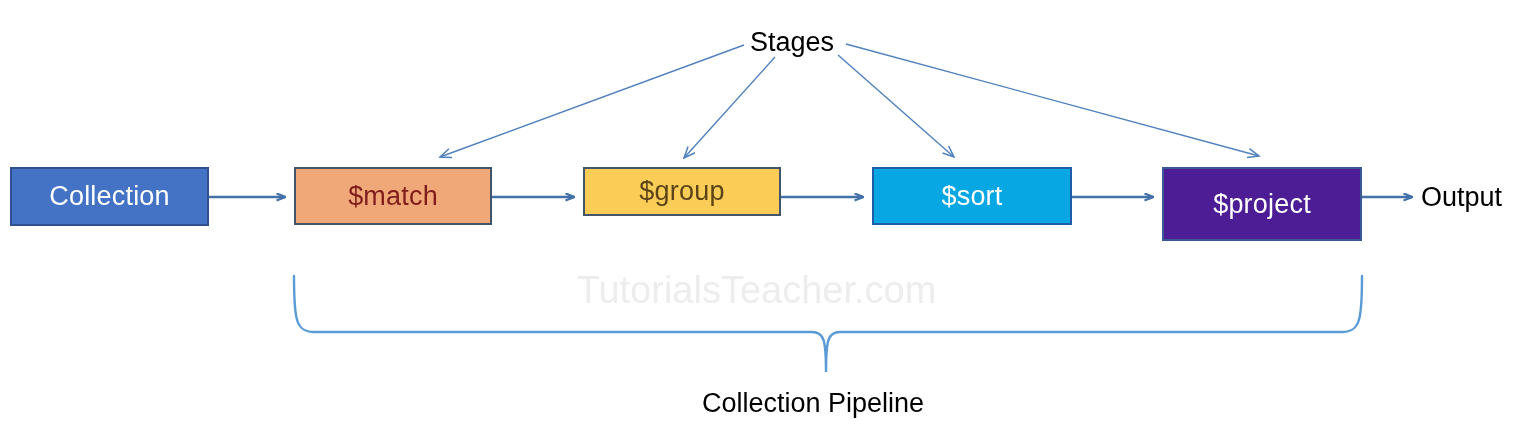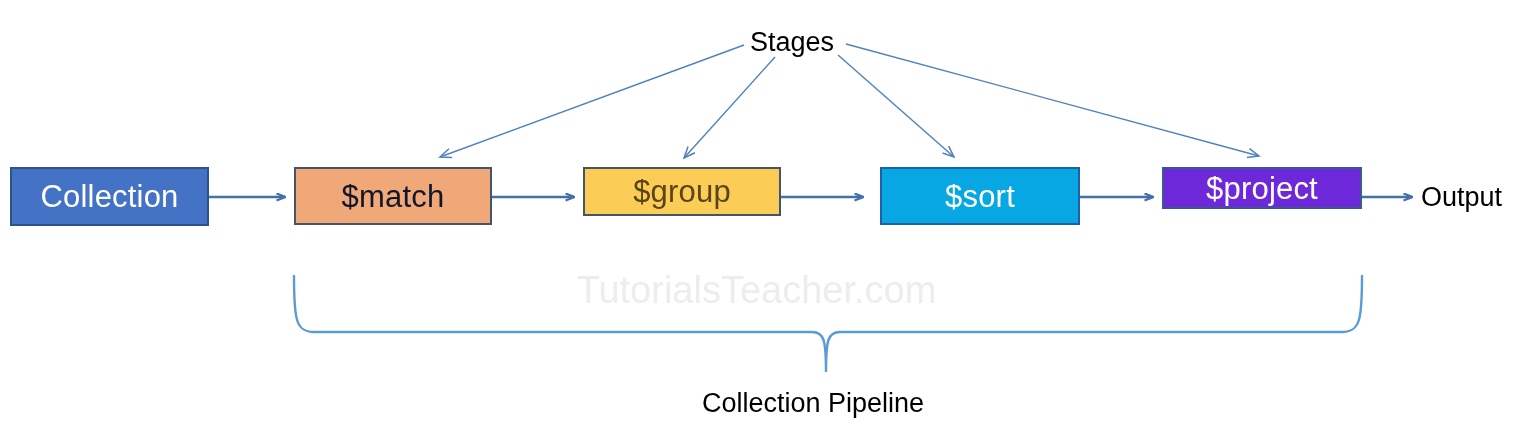--- a/index.html
+++ b/index.html
@@ -23,21 +23,21 @@
     top: 0;
     width: 1513px;
     height: 430px;
   }
   .stage-box {
     position: absolute;
     box-sizing: border-box;
     display: flex;
     align-items: center;
     justify-content: center;
-    font-size: 31px;
+    font-size: 27px;
     font-family: "Liberation Sans", sans-serif;
     letter-spacing: 0.2px;
     line-height: 1;
   }
   .plain-label {
     position: absolute;
     font-size: 27px;
     color: #000000;
     font-family: "Liberation Sans", sans-serif;
     white-space: nowrap;
@@ -113,33 +113,33 @@
     <path d="M294,276 C294,320 296,332 314,332
              L812,332 C824,332 826,340 826,372
              C826,340 828,332 840,332
              L1342,332 C1360,332 1362,320 1362,276" fill="none" stroke="#5B9BD5" stroke-width="2.4" stroke-linecap="round"></path>
   </svg>
 
   <div class="stage-box" style="left:10px; top:167px; width:199px; height:59px; background:#4472C4; border:2px solid #2F528F; color:#FFFFFF;">
     <span>Collection</span>
   </div>
 
-  <div class="stage-box" style="left:294px; top:167px; width:198px; height:58px; background:#F0A878; border:2px solid #44546A; color:#0f172a;">
+  <div class="stage-box" style="left:294px; top:167px; width:198px; height:58px; background:#F0A878; border:2px solid #44546A; color:#7f1d1d;">
     <span>$match</span>
   </div>
 
   <div class="stage-box" style="left:583px; top:167px; width:198px; height:49px; background:#FBCD56; border:2px solid #44546A; color:#5B4418;">
     <span>$group</span>
   </div>
 
-  <div class="stage-box" style="left:872px; top:167px; width:200px; height:58px; background:#06A7E2; border:2px solid #1F5FA9; color:#FFFFFF;margin-left:8px;">
+  <div class="stage-box" style="left:872px; top:167px; width:200px; height:58px; background:#06A7E2; border:2px solid #1F5FA9; color:#FFFFFF;">
     <span>$sort</span>
   </div>
 
-  <div class="stage-box" style="left:1162px; top:167px; width:200px; height:42px; background:#6d28d9; border:2px solid #3A5894; color:#FFFFFF;">
+  <div class="stage-box" style="left:1162px; top:167px; width:200px; height:74px; background:#4c1d95; border:2px solid #3A5894; color:#FFFFFF;">
     <span>$project</span>
   </div>
 
   <div class="plain-label" id="stages-label">Stages</div>
 
   <div class="plain-label" id="pipeline-label">Collection Pipeline</div>
 
   <div class="plain-label" id="output-label">Output</div>
 
 </div>

